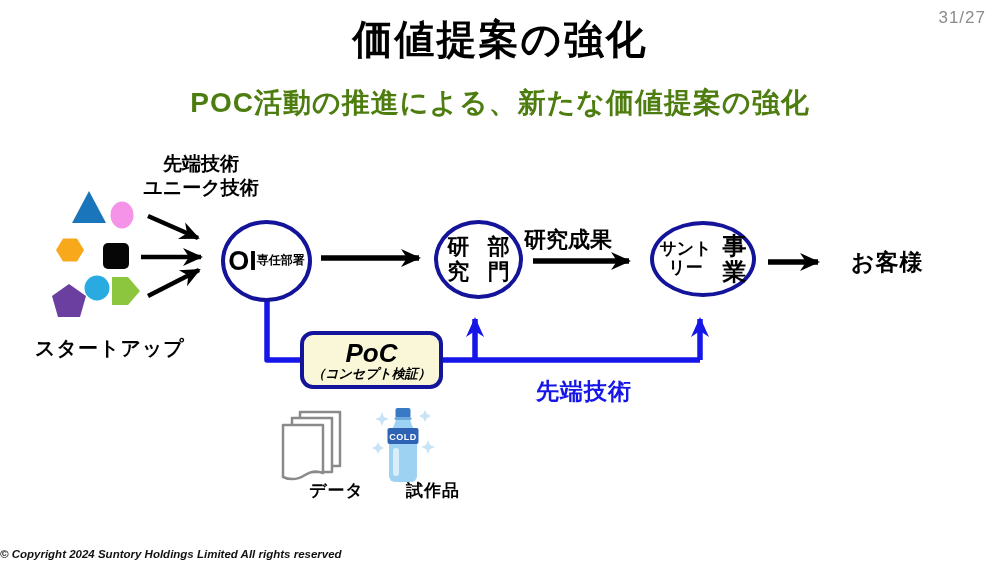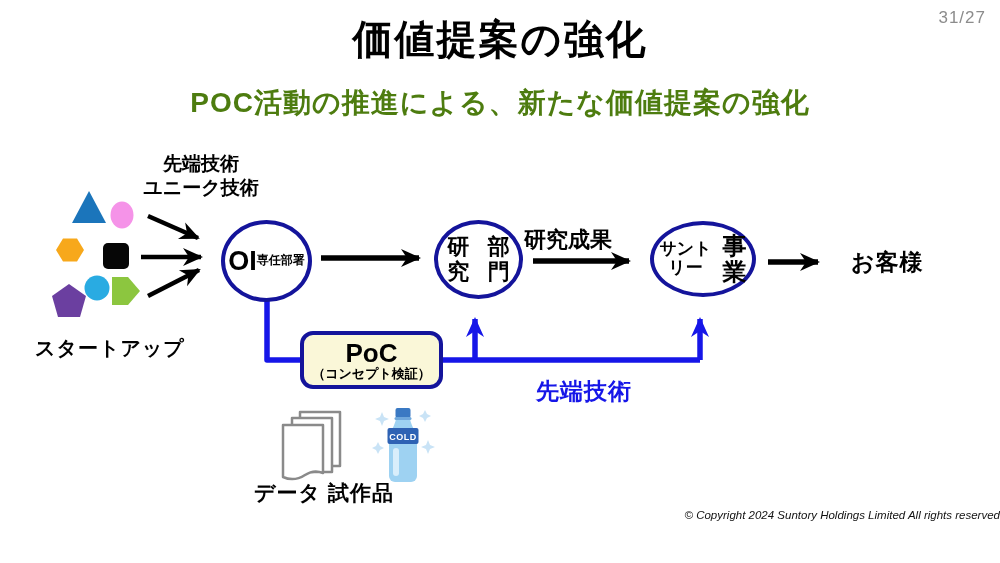--- a/index.html
+++ b/index.html
@@ -43,35 +43,35 @@
   .node-suntory .l2{font-size:24px;}
   .research-results{
     position:absolute;left:524px;top:225px;font-size:22px;font-weight:bold;z-index:2;
   }
   .customer{
     position:absolute;left:851px;top:247px;font-size:23px;font-weight:bold;z-index:2;letter-spacing:1px;
   }
   .poc-box{
     position:absolute;left:300px;top:331px;width:143px;height:58px;z-index:3;
     background:#faf7d8;border:4px solid #14149b;border-radius:13px;
-    display:flex;flex-direction:column;align-items:center;justify-content:center;line-height:1.05;
+    display:flex;flex-direction:column;align-items:center;justify-content:center;line-height:1.05;font-style:italic;
   }
   .poc-title{font-size:26px;font-weight:bold;}
   .poc-sub{font-size:13px;font-weight:bold;}
   .value-prop{
     position:absolute;left:536px;top:376px;font-size:23px;font-weight:bold;color:#1616e8;z-index:2;letter-spacing:1px;
   }
   .icon-label{
-    position:absolute;top:479px;font-size:21px;font-weight:bold;text-align:left;letter-spacing:1px;
+    position:absolute;top:479px;font-size:17px;font-weight:bold;text-align:right;letter-spacing:1px;
   }
   .icon-label.data{left:254px;width:110px;}
-  .icon-label.proto{left:328px;width:108px;}
+  .icon-label.proto{left:352px;width:108px;}
   .footer{
-    position:absolute;left:0;right:0;top:509px;text-align:right;
-    font-size:11.5px;font-weight:normal;font-style:italic;color:#111;
+    position:absolute;left:0;right:0;top:548px;text-align:left;
+    font-size:11.5px;font-weight:bold;font-style:italic;color:#111;
   }
 </style>
 </head>
 <body>
 
 <div class="slide">
 
   <div class="title">価値提案の強化</div>
   <div class="pagenum">31/27</div>
   <div class="subtitle">POC活動の推進による、新たな価値提案の強化</div>

